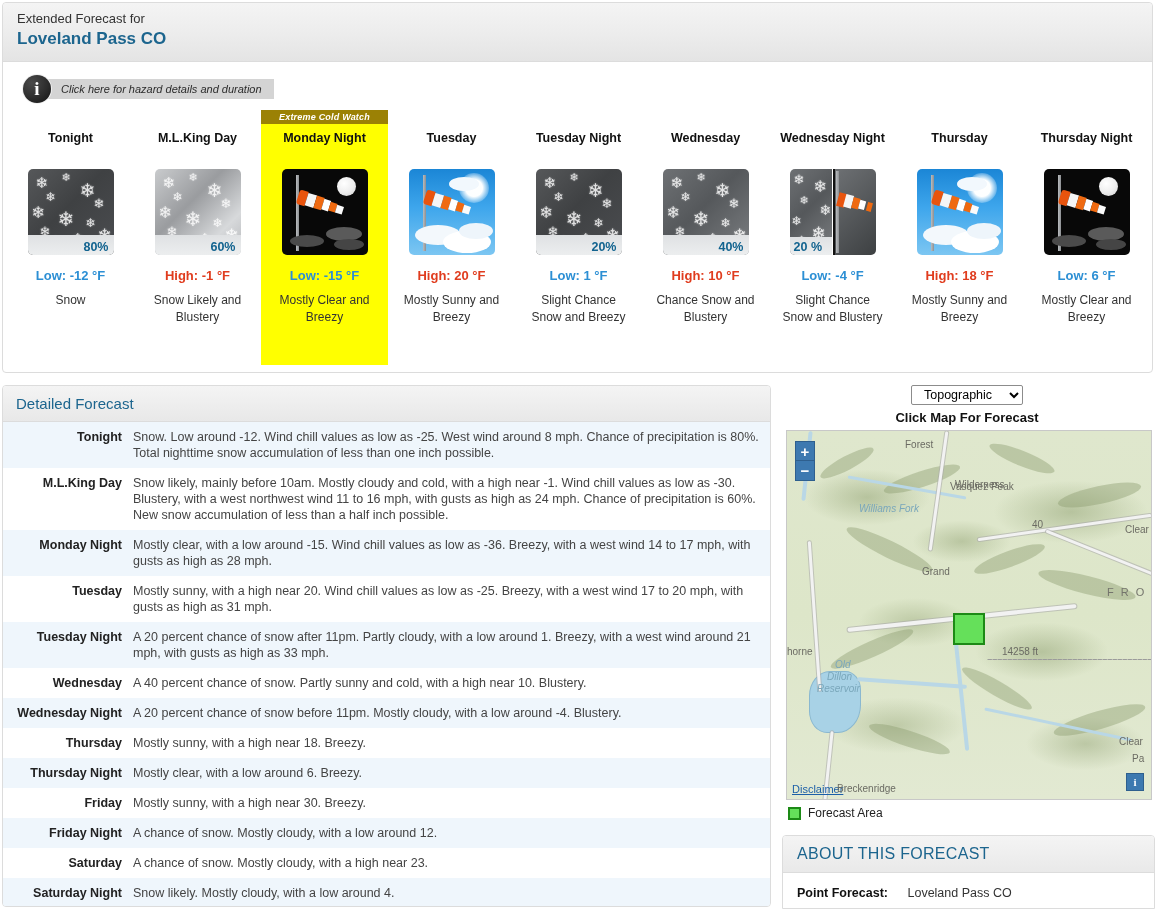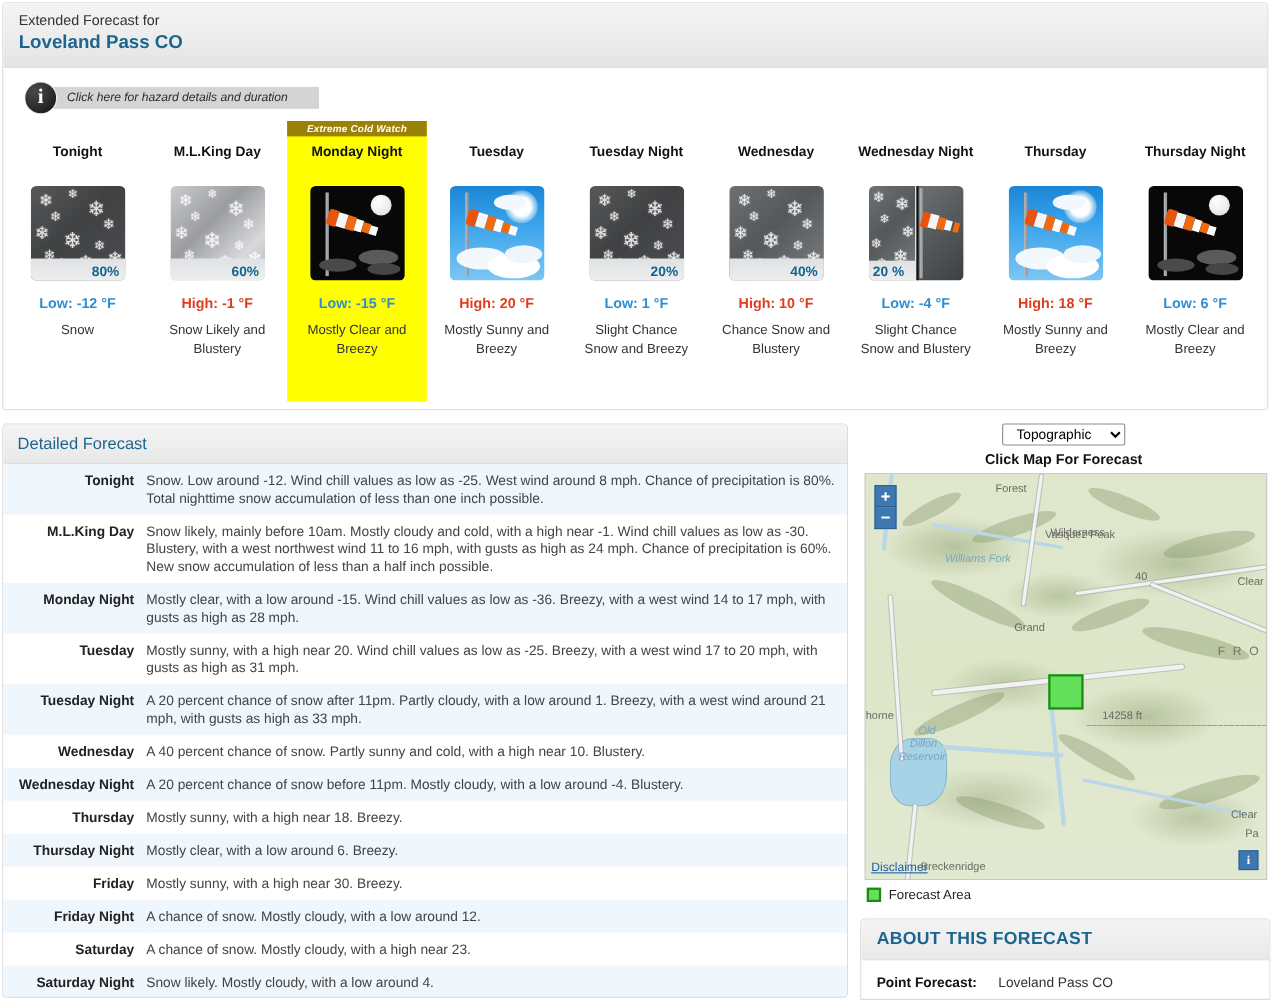--- a/index.html
+++ b/index.html
@@ -28,21 +28,21 @@
 
   
   .hazard-wrap { position:absolute; left:20px; top:72px; height:28px; display:flex; align-items:center; }
   .hazard-icon {
     width:28px; height:28px; border-radius:50%;
     background:radial-gradient(circle at 32% 28%, #4a4a4a 0%, #2b2b2b 58%, #111 100%);
     color:#fff; font-family:"Liberation Serif", serif; font-weight:bold; font-size:19px;
     display:flex; align-items:center; justify-content:center; z-index:2; box-shadow:0 0 0 1px #efefef;
   }
   .hazard-text {
-    margin-left:-4px; height:20px; padding:0 28px 0 14px;
+    margin-left:-4px; height:20px; padding:0 12px 0 14px;
     background:#d4d4d4; display:flex; align-items:center;
     font-size:11px; font-style:italic; color:#2b2b2b; white-space:nowrap;
   }
 
   
   .cards { position:absolute; left:4px; top:107px; width:1143px; height:255px; display:flex; }
   .card { width:127px; position:relative; display:flex; flex-direction:column; align-items:center; }
   .card.alerted { background:#ffff00; }
   .alert-banner {
     position:absolute; left:0; top:0; width:100%; height:14px; background:#9b8105;
@@ -135,21 +135,21 @@
     color:#fff; font-size:11px; font-weight:bold; font-family:"Liberation Serif", serif;
     display:flex; align-items:center; justify-content:center; border:1px solid #2e5f8e; }
   .disclaimer { position:absolute; left:5px; bottom:4px; font-size:11px; color:#1c5fa8; text-decoration:underline; }
   .legend { position:absolute; left:788px; top:806px; display:flex; align-items:center; font-size:12px; color:#222; }
   .legend .sw { width:13px; height:13px; background:#65e05a; border:2px solid #1d8a16; margin-right:7px; }
 
   .about { position:absolute; left:782px; top:835px; width:373px; height:74px;
     border:1px solid #dcdcdc; border-radius:4px 4px 0 0; background:#fff; overflow:hidden; }
   .about-head { height:37px; padding:9px 0 0 14px;
     background:linear-gradient(to bottom,#f4f4f4,#e9e9e9); border-bottom:1px solid #dcdcdc; }
-  .about-head .t { font-size:16px; font-weight:bold; color:#1c658e; letter-spacing:.3px;text-align:right; }
+  .about-head .t { font-size:16px; font-weight:normal; color:#1c658e; letter-spacing:.3px;text-align:right; }
   .about-row { padding:13px 0 0 14px; font-size:12.5px; }
   .about-row .k { font-weight:bold; color:#111; }
   .about-row .v { color:#333; margin-left:16px; }
 </style>
 </head>
 <body>
 
 <div id="page">
 
   <div class="top-panel">

